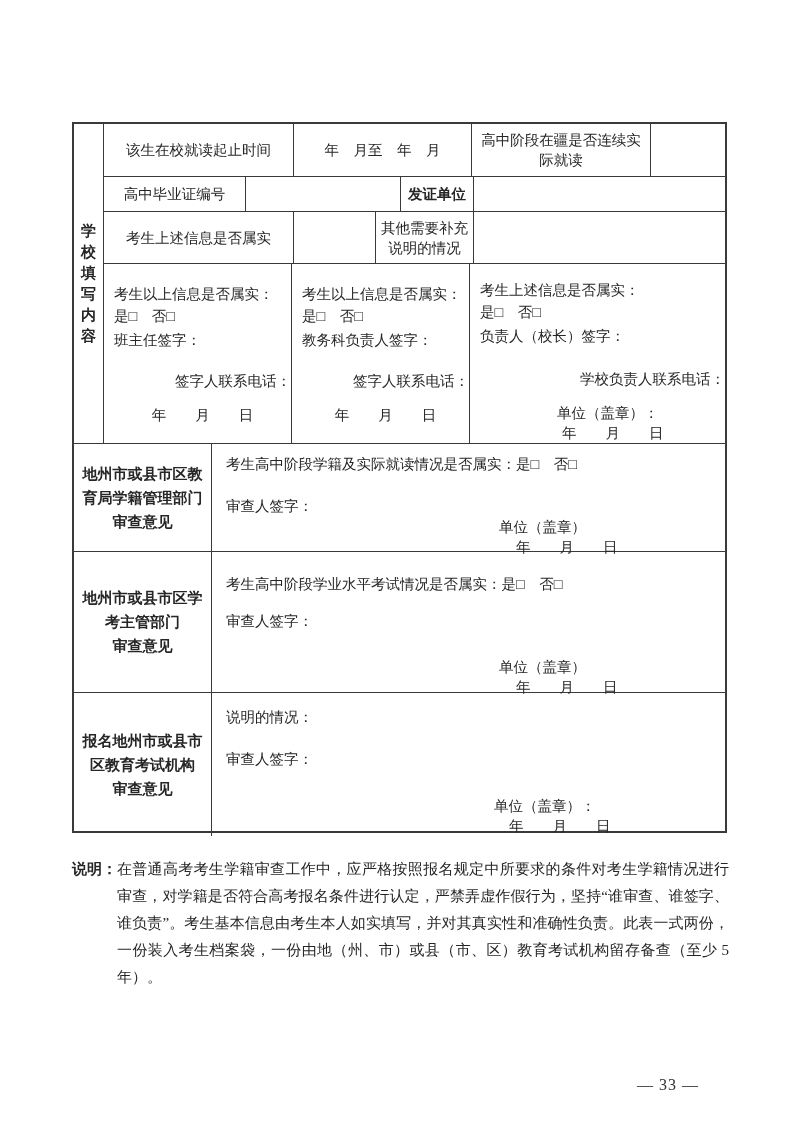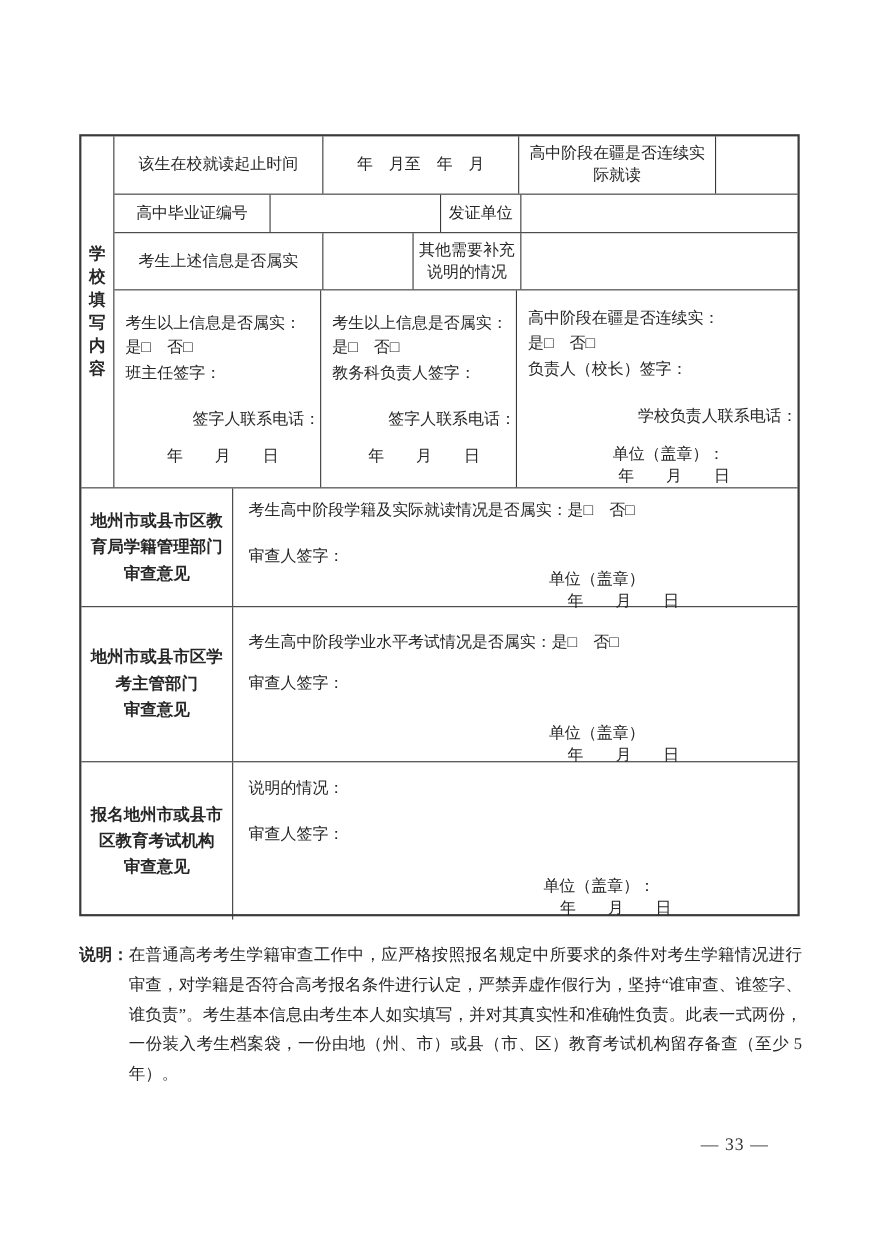--- a/index.html
+++ b/index.html
@@ -69,21 +69,21 @@
   
   .note{
     position:absolute;left:72px;top:856px;width:657px;display:flex;
     font-size:15px;line-height:27px;
   }
   .note-label{font-weight:bold;white-space:nowrap;flex:0 0 auto;}
   .note-text{flex:1;text-align:justify;}
 
   
   .page-number{
-    position:absolute;left:608px;top:1032px;width:120px;text-align:center;
+    position:absolute;left:608px;top:1076px;width:120px;text-align:center;
     font-size:16px;letter-spacing:1px;color:#333;
   }
 </style>
 </head>
 <body>
 
 <div class="sheet">
 
   <div class="form-table">
 
@@ -100,21 +100,21 @@
           <div class="cell" style="flex:0 0 190px;">该生在校就读起止时间</div>
           <div class="cell" style="flex:0 0 178px;">年　月至　年　月</div>
           <div class="cell prelines" style="flex:0 0 179px;">高中阶段在疆是否连续实
 际就读</div>
           <div class="cell last"></div>
         </div>
 
         <div class="trow r2">
           <div class="cell" style="flex:0 0 142px;">高中毕业证编号</div>
           <div class="cell" style="flex:0 0 155px;"></div>
-          <div class="cell" style="flex:0 0 73px;">发证单位</div>
+          <div class="cell" style="flex:0 0 73px;font-weight:bold;">发证单位</div>
           <div class="cell last"></div>
         </div>
 
         <div class="trow r3">
           <div class="cell" style="flex:0 0 190px;">考生上述信息是否属实</div>
           <div class="cell" style="flex:0 0 82px;"></div>
           <div class="cell prelines" style="flex:0 0 98px;">其他需要补充
 说明的情况</div>
           <div class="cell last"></div>
         </div>
@@ -131,21 +131,21 @@
 
           <div class="cell blockcell" style="flex:0 0 178px;">
             <div class="blk-line">考生以上信息是否属实：</div>
             <div class="blk-line blk-opts">是□　否□</div>
             <div class="blk-line blk-sign">教务科负责人签字：</div>
             <div class="blk-line blk-phone">签字人联系电话：</div>
             <div class="blk-line blk-date">年　　月　　日</div>
           </div>
 
           <div class="cell blockcell last" style="flex:1;padding-top:16px;">
-            <div class="blk-line">高中阶段在疆是否连续实：</div>
+            <div class="blk-line">考生上述信息是否属实：</div>
             <div class="blk-line blk-opts">是□　否□</div>
             <div class="blk-line blk-sign">负责人（校长）签字：</div>
             <div class="blk-line blk-phone" style="margin-top:23px;">学校负责人联系电话：</div>
             <div class="blk-line blk-seal">单位（盖章）：</div>
             <div class="blk-line blk-date3">年　　月　　日</div>
           </div>
 
         </div>
       </div>
     </div>

